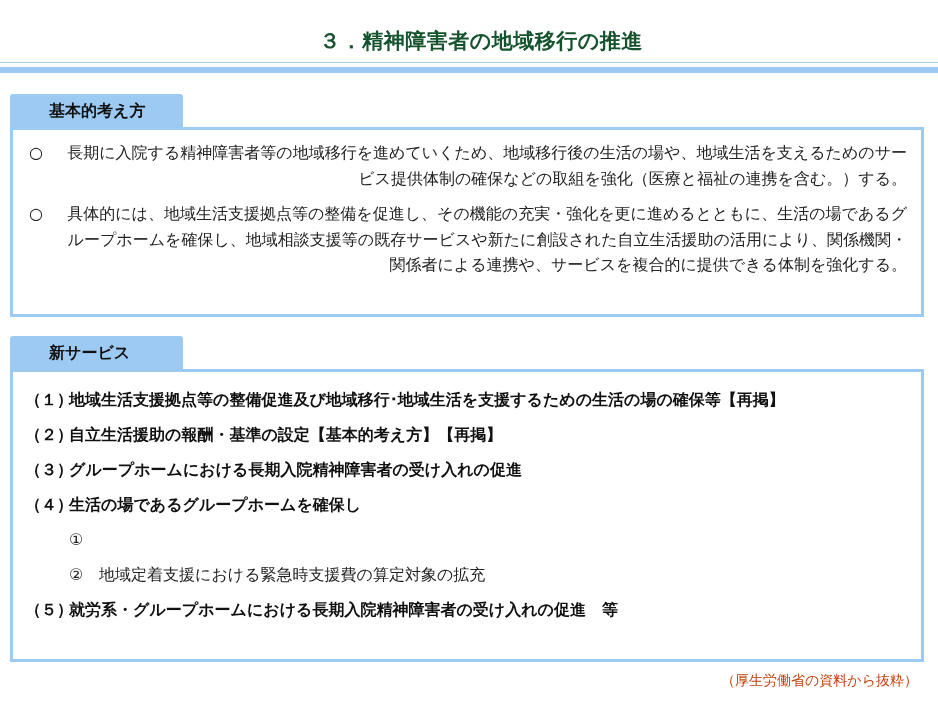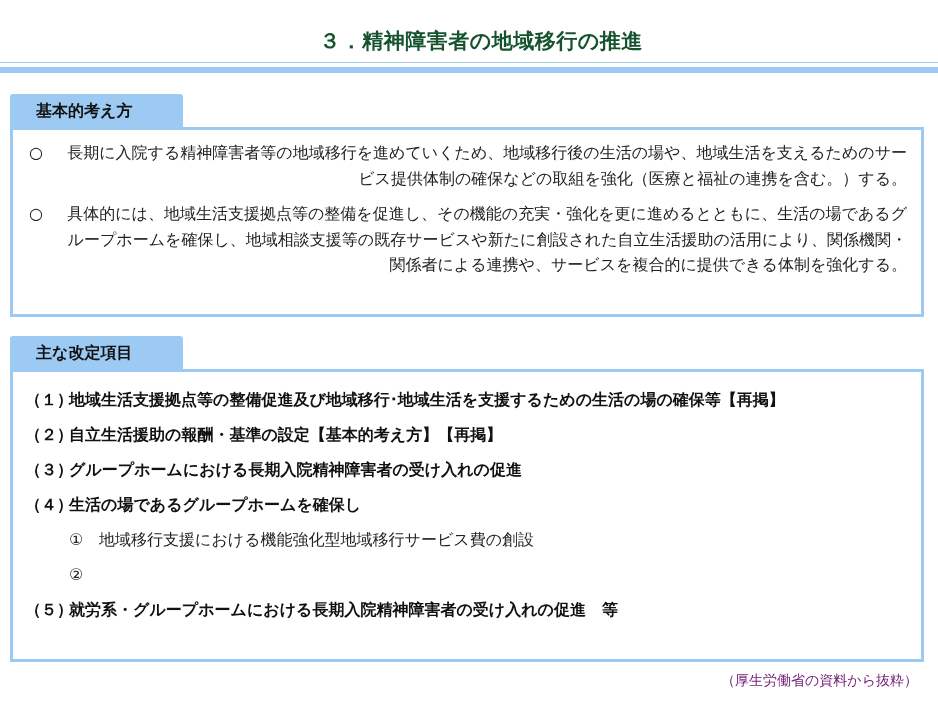--- a/index.html
+++ b/index.html
@@ -15,21 +15,21 @@
       position: absolute; left: 0; top: 62px; width: 938px; height: 1px; background: #a8cbe4;
     }
     .title-rule-thick {
       position: absolute; left: 0; top: 67px; width: 938px; height: 6px; background: #9ccaf2;
     }
 
     .section-tab {
       position: absolute; left: 10px; height: 34px; width: 173px;
       background: #9ccaf2; border-radius: 3px 3px 0 0;
       font-size: 16px; font-weight: bold; color: #111;
-      padding-left: 26px; line-height: 34px;
+      padding-left: 39px; line-height: 34px;
     }
     .section-box {
       position: absolute; left: 10px; width: 914px;
       border: 3px solid #9ccaf2; background: #ffffff;
     }
 
     #tab-basic { top: 94px; }
     #box-basic { top: 127px; height: 190px; padding: 10px 14px 0 16px; }
 
     #tab-main { top: 336px; }
@@ -52,21 +52,21 @@
     .item.wrap .text { line-height: 35px; padding-right: 20px; }
 
     .subitem {
       font-size: 16px; font-weight: normal; line-height: 35px; color: #222;
       display: flex; padding-left: 44px;
     }
     .subitem .num { width: 30px; flex-shrink: 0; }
 
     .source-note {
       position: absolute; right: 20px; top: 672px;
-      font-size: 14px; color: #701a75;
+      font-size: 14px; color: #c2410c;
     }
   </style>
 </head>
 <body>
 
 <div class="page-title">３．精神障害者の地域移行の推進</div>
 <div class="title-rule-thin"></div>
 <div class="title-rule-thick"></div>
 
 <div class="section-tab" id="tab-basic">基本的考え方</div>
@@ -74,44 +74,44 @@
   <div class="para">
     <span class="bullet">○</span>
     <span class="text">長期に入院する精神障害者等の地域移行を進めていくため、地域移行後の生活の場や、地域生活を支えるためのサービス提供体制の確保などの取組を強化（医療と福祉の連携を含む。）する。</span>
   </div>
   <div class="para">
     <span class="bullet">○</span>
     <span class="text">具体的には、地域生活支援拠点等の整備を促進し、その機能の充実・強化を更に進めるとともに、生活の場であるグループホームを確保し、地域相談支援等の既存サービスや新たに創設された自立生活援助の活用により、関係機関・関係者による連携や、サービスを複合的に提供できる体制を強化する。</span>
   </div>
 </div>
 
-<div class="section-tab" id="tab-main">主な改定項目</div>
+<div class="section-tab" id="tab-main">新サービス</div>
 <div class="section-box" id="box-main">
   <div class="item wrap">
     <span class="num">（１）</span>
     <span class="text">地域生活支援拠点等の整備促進及び地域移行･地域生活を支援するための生活の場の確保等【再掲】</span>
   </div>
   <div class="item">
     <span class="num">（２）</span>
     <span class="text">自立生活援助の報酬・基準の設定【基本的考え方】【再掲】</span>
   </div>
   <div class="item">
     <span class="num">（３）</span>
     <span class="text">グループホームにおける長期入院精神障害者の受け入れの促進</span>
   </div>
   <div class="item">
     <span class="num">（４）</span>
     <span class="text">生活の場であるグループホームを確保し</span>
   </div>
   <div class="subitem">
     <span class="num">①</span>
-    <span class="text">地域移行支援における機能強化型地域移行サービス費の創設</span>
   </div>
   <div class="subitem">
     <span class="num">②</span>
+    <span class="text">地域定着支援における緊急時支援費の算定対象の拡充</span>
   </div>
   <div class="item">
     <span class="num">（５）</span>
     <span class="text">就労系・グループホームにおける長期入院精神障害者の受け入れの促進　等</span>
   </div>
 </div>
 
 <div class="source-note">（厚生労働省の資料から抜粋）</div>
 
 </body></html>

